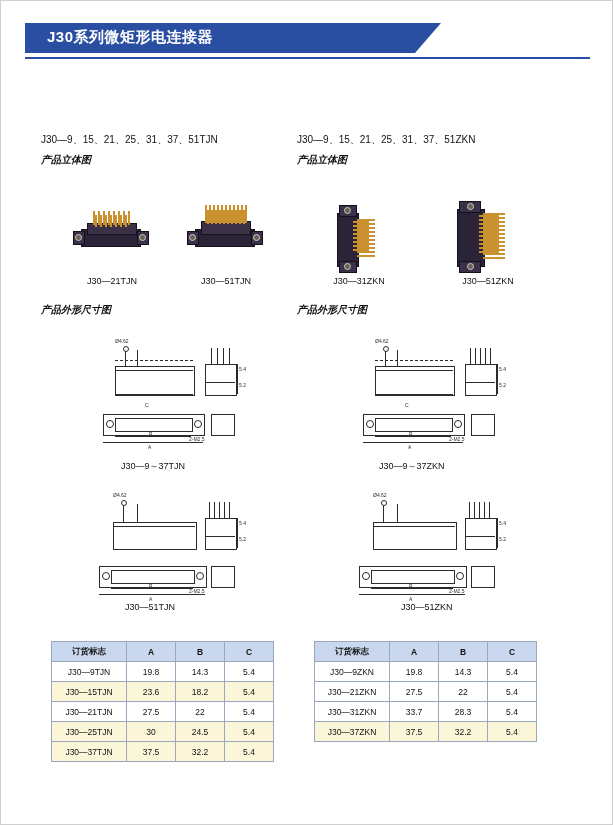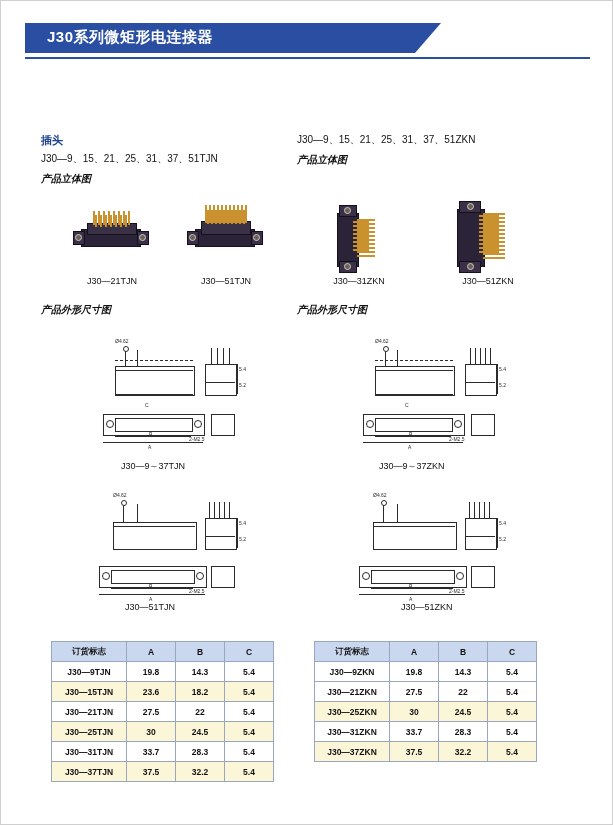--- a/index.html
+++ b/index.html
@@ -73,21 +73,21 @@
   .lnv{position:absolute;background:#2b2b2b;width:1px;}
   .lnh{position:absolute;background:#2b2b2b;height:1px;}
   .lnd{position:absolute;border-top:1px dashed #2b2b2b;height:0;}
   .tinytxt{position:absolute;font-size:5px;color:#2b2b2b;font-family:"Liberation Sans",sans-serif;}
   .box{position:absolute;border:1px solid #2b2b2b;background:#ffffff;}
   .dot{position:absolute;border:1px solid #2b2b2b;border-radius:50%;background:#fff;}
   
   .tbl{position:absolute;border-collapse:collapse;font-size:8.5px;}
   .tbl td,.tbl th{
     border:1px solid #9aa6bd;text-align:center;height:17px;color:#111;
-    font-weight:bold;
+    font-weight:normal;
   }
   .tbl th{background:#c9d8ef;font-weight:bold;font-size:8.5px;}
   .tbl .rowA{background:#ffffff;}
   .tbl .rowB{background:#fcf6d8;}
   .lbl-col{width:72px;}
   .num-col{width:46px;}
 </style>
 </head>
 <body>
 
@@ -95,21 +95,20 @@
 
   <div class="banner">
     <div class="banner-bar"></div>
     <div class="banner-tri"></div>
     <div class="banner-title">J30系列微矩形电连接器</div>
     <div class="banner-rule"></div>
   </div>
 
 
   <div class="col-left">
-    <div class="col-head">插头</div>
     <div class="col-models">J30—9、15、21、25、31、37、51TJN</div>
     <div class="col-sub">产品立体图</div>
   </div>
 
   <div class="col-right">
     <div class="col-models">J30—9、15、21、25、31、37、51ZKN</div>
     <div class="col-sub">产品立体图</div>
   </div>
 
   <div class="conn" style="left:72px;top:208px;width:78px;height:58px;">
@@ -385,26 +384,20 @@
         <td>27.5</td>
         <td>22</td>
         <td>5.4</td>
       </tr>
       <tr class="rowB">
         <td>J30—25TJN</td>
         <td>30</td>
         <td>24.5</td>
         <td>5.4</td>
       </tr>
-      <tr class="rowA">
-        <td>J30—31TJN</td>
-        <td>33.7</td>
-        <td>28.3</td>
-        <td>5.4</td>
-      </tr>
       <tr class="rowB">
         <td>J30—37TJN</td>
         <td>37.5</td>
         <td>32.2</td>
         <td>5.4</td>
       </tr>
     </tbody>
   </table>
 
   <table class="tbl" style="left:313px;top:640px;">
@@ -422,26 +415,20 @@
         <td>19.8</td>
         <td>14.3</td>
         <td>5.4</td>
       </tr>
       <tr class="rowA">
         <td>J30—21ZKN</td>
         <td>27.5</td>
         <td>22</td>
         <td>5.4</td>
       </tr>
-      <tr class="rowB">
-        <td>J30—25ZKN</td>
-        <td>30</td>
-        <td>24.5</td>
-        <td>5.4</td>
-      </tr>
       <tr class="rowA">
         <td>J30—31ZKN</td>
         <td>33.7</td>
         <td>28.3</td>
         <td>5.4</td>
       </tr>
       <tr class="rowB">
         <td>J30—37ZKN</td>
         <td>37.5</td>
         <td>32.2</td>

